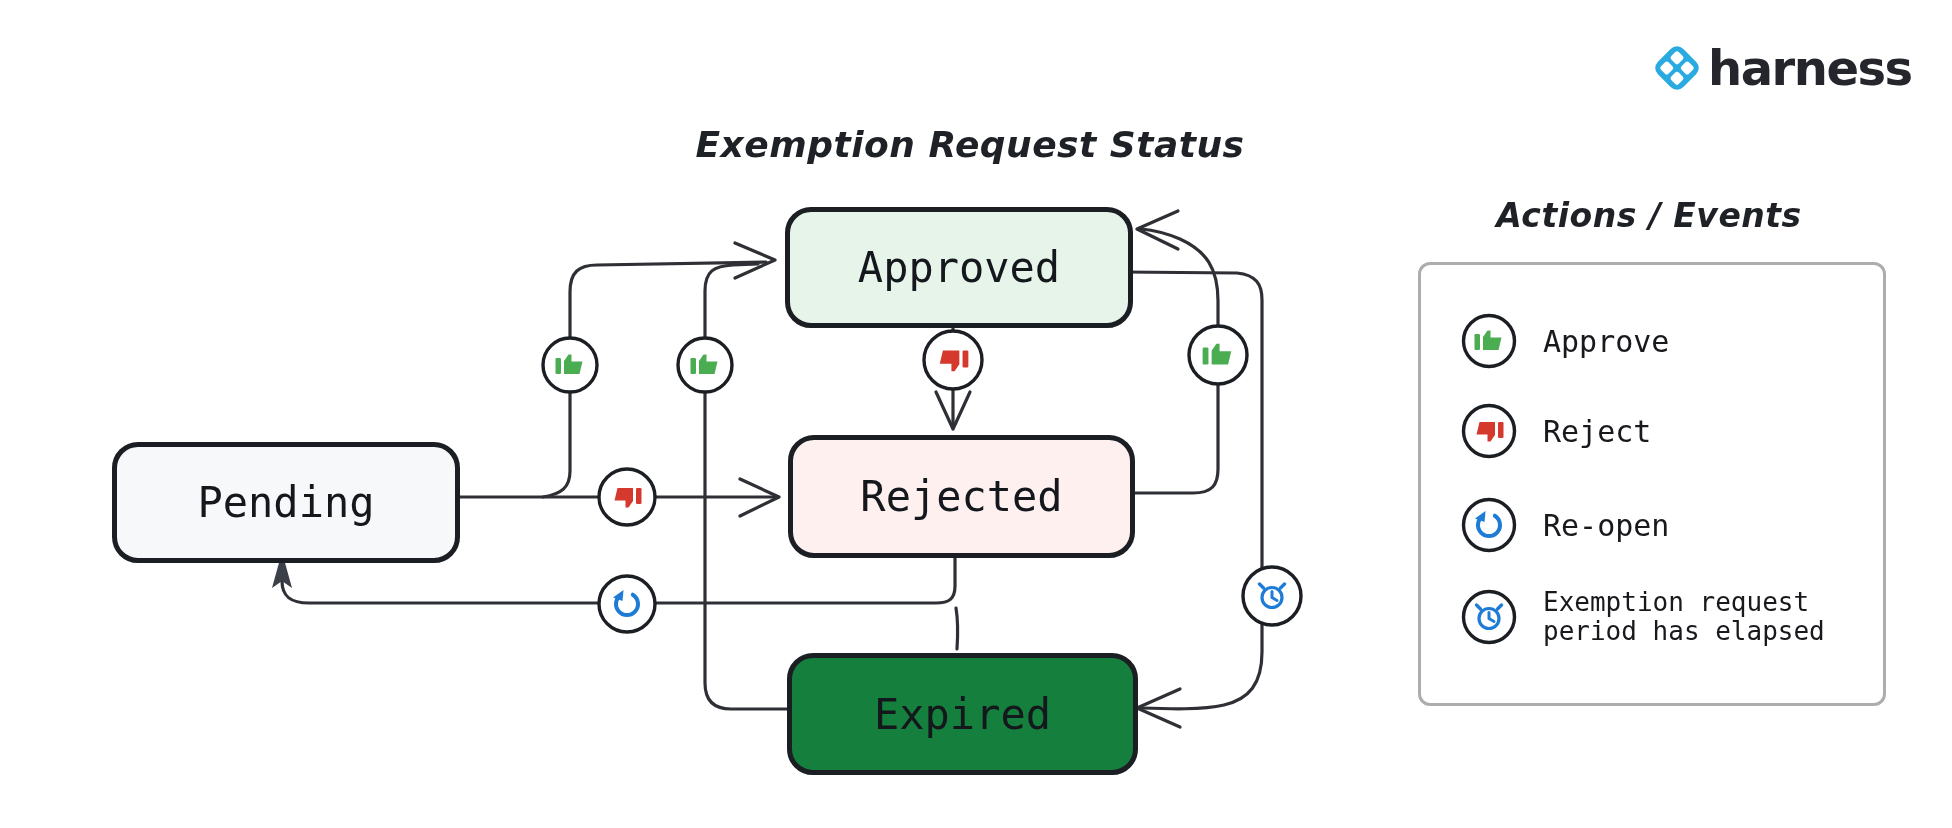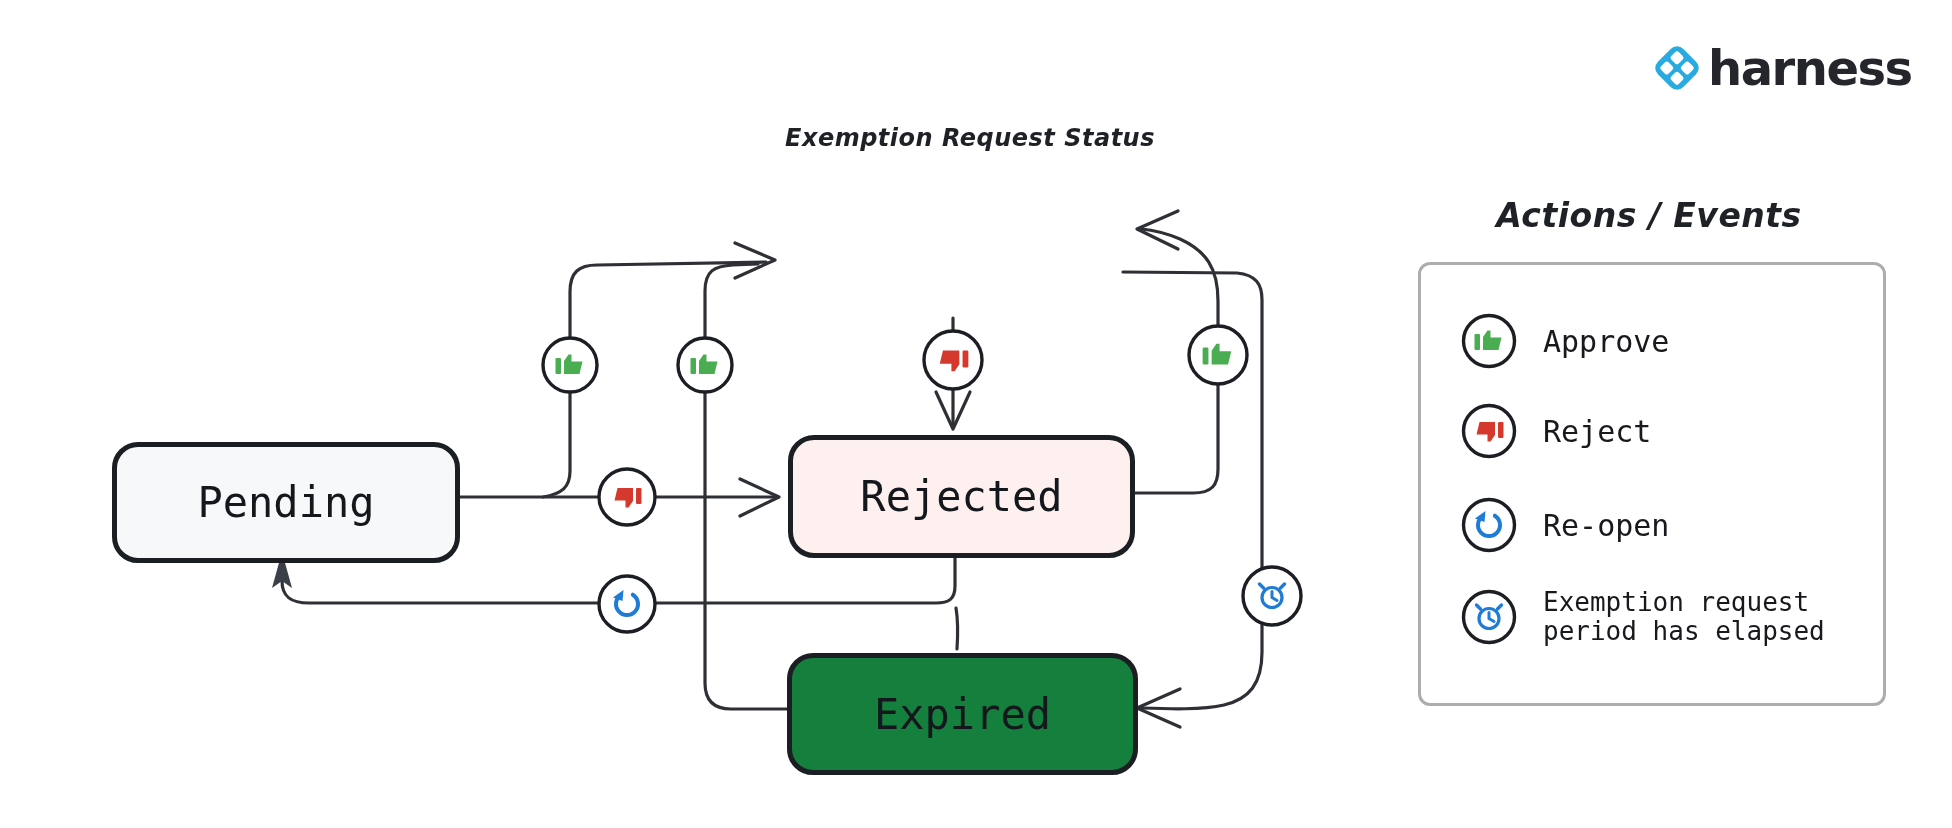--- a/index.html
+++ b/index.html
@@ -8,21 +8,21 @@
   svg.edges{position:absolute;left:0;top:0;z-index:1;}
   .state{position:absolute;z-index:2;display:flex;align-items:center;justify-content:center;
          border:5px solid #1b1e23;border-radius:26px;
          font-family:"DejaVu Sans Mono",monospace;font-size:42px;color:#14171c;}
   .state-pending {left:112px;top:442px;width:338px;height:111px;background:#f7f8fa;}
   .state-approved{left:785px;top:207px;width:338px;height:111px;background:#e7f4ea;}
   .state-rejected{left:788px;top:435px;width:337px;height:113px;background:#fdf0ee;align-items:center;}
   .state-expired {left:787px;top:653px;width:341px;height:112px;background:#15803d;}
   .hand{font-style:italic;font-weight:700;color:#1e2126;letter-spacing:0.5px;}
   .diagram-title{position:absolute;left:620px;top:124px;width:700px;text-align:center;
-                 font-size:24px;z-index:2;}
+                 font-size:36px;z-index:2;}
   .legend-title{position:absolute;left:1418px;top:196px;width:462px;text-align:center;
                 font-size:33px;z-index:2;}
   .legend-panel{position:absolute;left:1418px;top:262px;width:462px;height:438px;
                 border:3px solid #adadad;border-radius:12px;background:#ffffff;z-index:2;}
   .legend-row{position:absolute;left:40px;display:flex;align-items:center;gap:26px;}
   .legend-row .label{font-family:"DejaVu Sans Mono",monospace;font-size:30px;color:#17191d;white-space:nowrap;}
   .legend-row .label.small{font-size:26px;line-height:29px;}
   .legend-icon{flex:0 0 56px;width:56px;height:56px;}
   .logo{position:absolute;left:1650px;top:40px;display:flex;align-items:center;gap:4px;z-index:2;}
   .logo-text{font-size:48px;font-weight:700;color:#24262b;letter-spacing:-1.5px;
@@ -95,20 +95,23 @@
       <use href="#icon-reopen" transform="translate(627,604)" color="#1f7cd6"></use>
       <use href="#icon-alarm" transform="translate(1272,596)" color="#1f7cd6"></use>
     </g>
   </svg>
 
   <div class="diagram-title hand">Exemption Request Status</div>
 
   <div class="state state-pending">
       <span>Pending</span>
     </div>
+  <div class="state state-approved">
+      <span>Approved</span>
+    </div>
   <div class="state state-rejected">
       <span>Rejected</span>
     </div>
   <div class="state state-expired">
       <span>Expired</span>
     </div>
 
   <div class="legend-title hand">Actions / Events</div>
   <div class="legend-panel">
 

